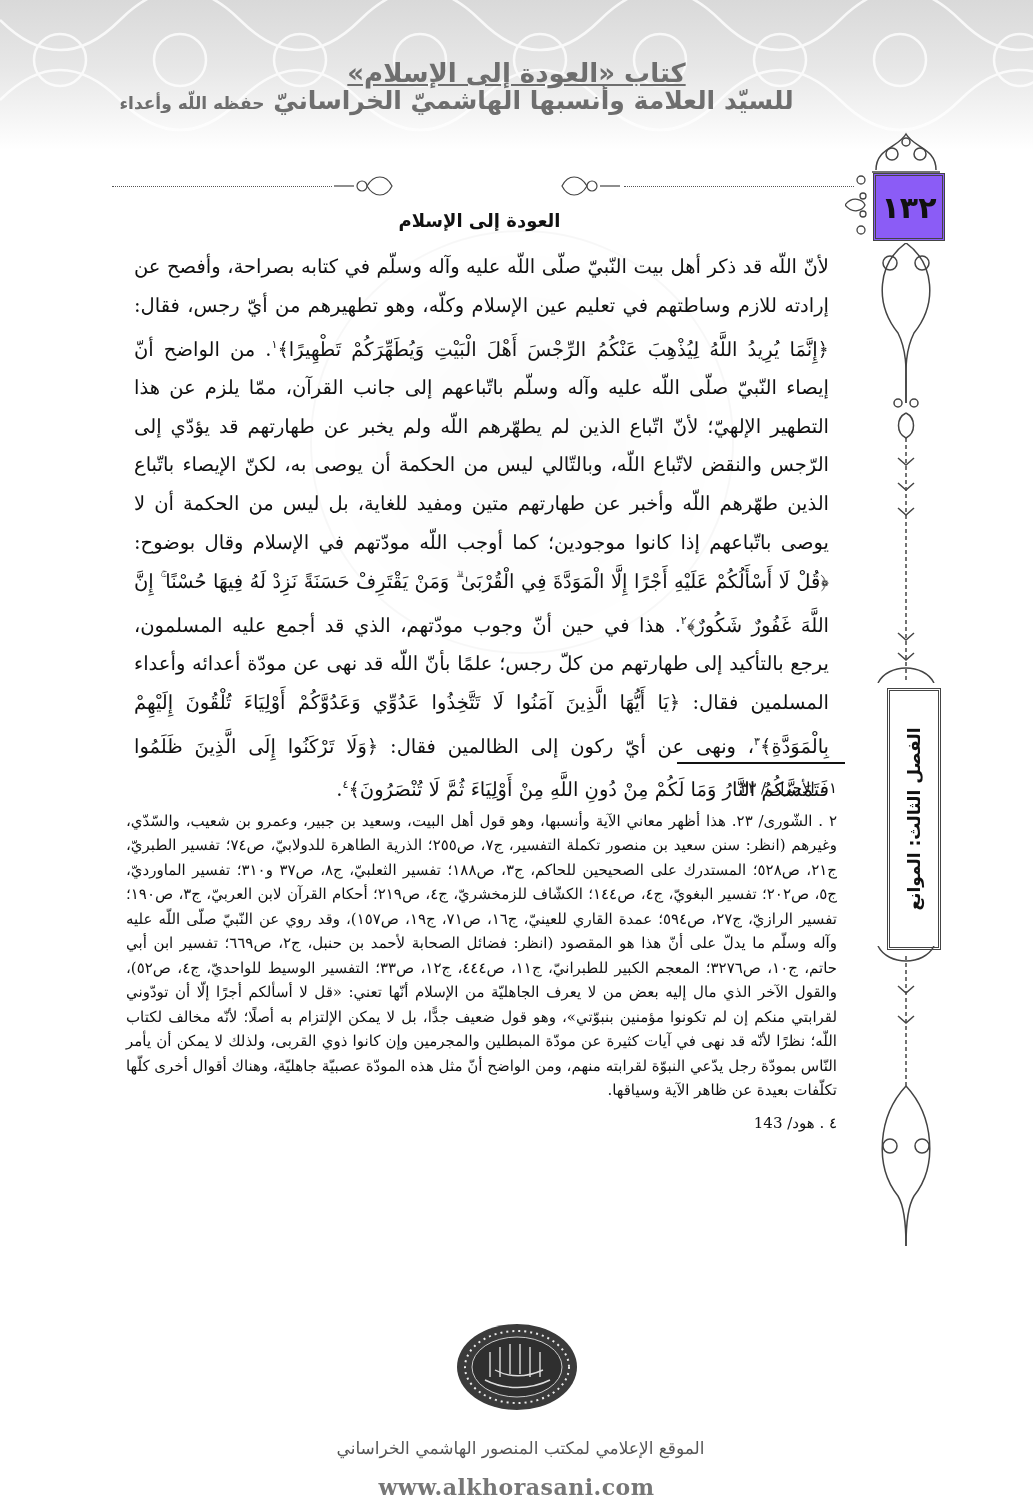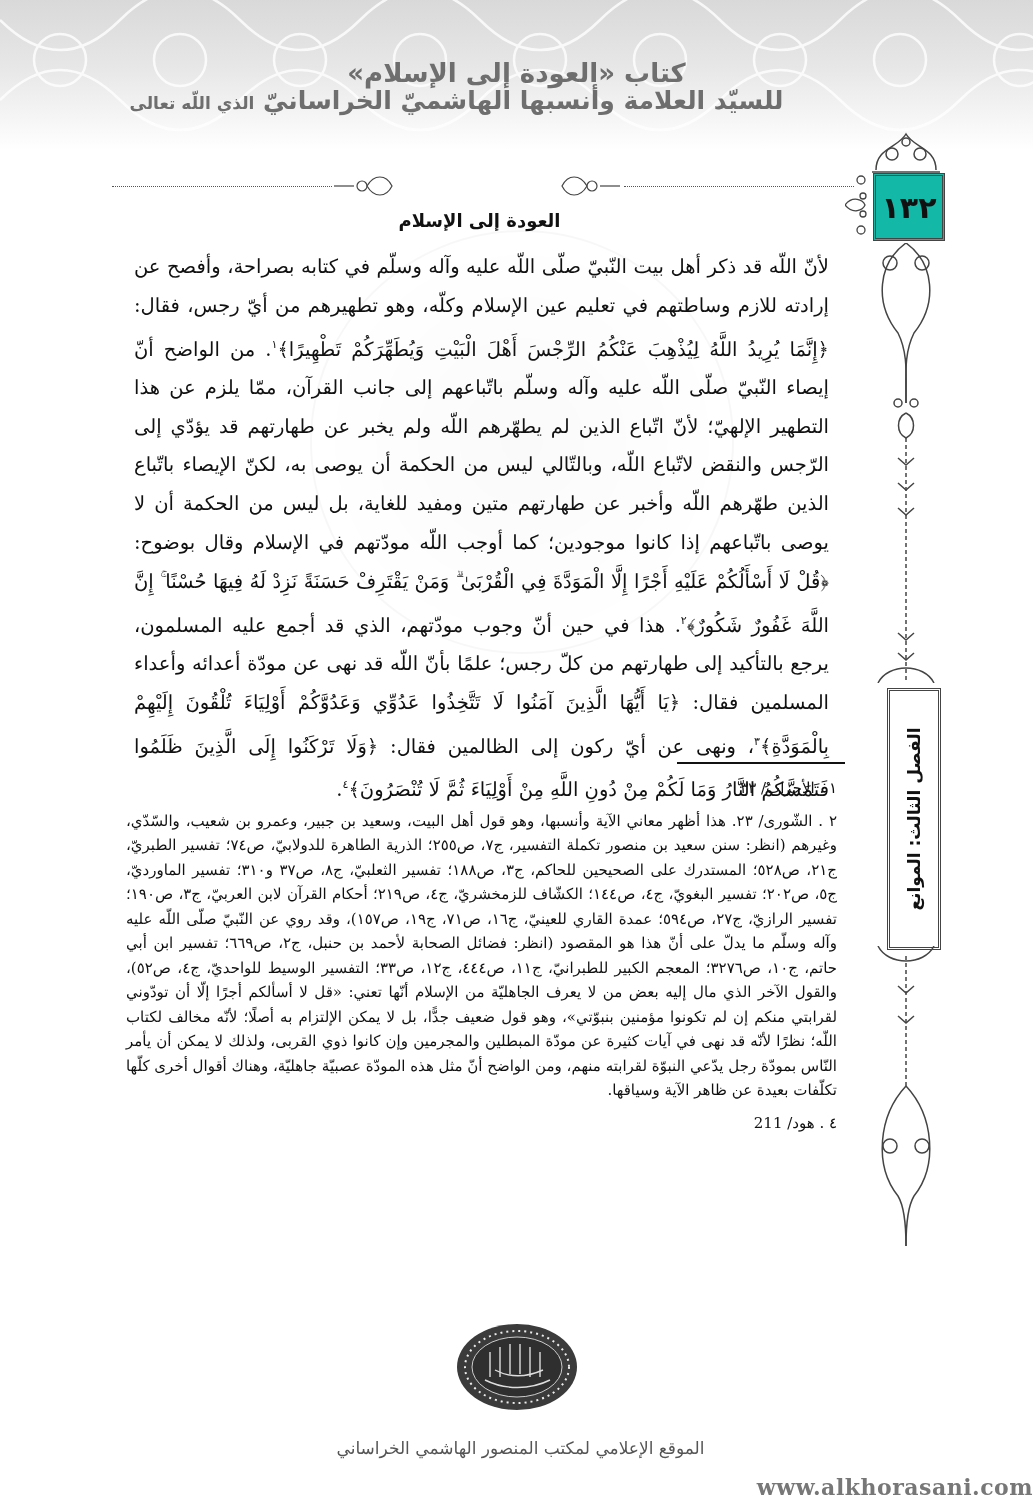--- a/index.html
+++ b/index.html
@@ -2,49 +2,49 @@
 <html><head>
 <meta charset="utf-8">
 <style>
   html,body{margin:0;padding:0;}
   body{width:1033px;height:1506px;position:relative;background:#ffffff;overflow:hidden;font-family:"DejaVu Serif",serif;}
   .header-band{position:absolute;left:0;top:0;width:1033px;height:150px;
     background:linear-gradient(180deg,#d9d9d9 0%,#e7e7e7 45%,#f6f6f6 80%,#ffffff 100%);}
   .header-band svg{position:absolute;left:0;top:0;}
   .book-title{position:absolute;left:0;width:1033px;text-align:center;direction:rtl;
     font-family:"DejaVu Sans",sans-serif;font-weight:bold;color:#6e6e6e;}
-  .book-title.l1{top:58px;font-size:26px;}
+  .book-title.l1{top:58px;font-size:26px;text-decoration:underline;}
   .book-title.l2{top:86px;font-size:25px;left:-60px;}
   .book-title .small{font-size:17px;}
   .section-header{position:absolute;top:168px;left:112px;width:735px;height:36px;}
   .section-header .dots{position:absolute;top:18px;height:0;border-top:1px dotted #555;}
   .section-header .title{position:absolute;left:0;right:0;top:6px;text-align:center;direction:rtl;
     font-family:"DejaVu Sans",sans-serif;font-weight:bold;font-size:18px;color:#111;margin-top:36px;}
   .orn{position:absolute;top:4px;width:60px;height:28px;}
   .page-num-box{position:absolute;left:873px;top:173px;width:66px;height:62px;border:3px double #444;
-    background:#14b8a6;display:flex;align-items:center;justify-content:center;
+    background:#8b5cf6;display:flex;align-items:center;justify-content:center;
     font-family:"DejaVu Sans",sans-serif;font-weight:bold;font-size:30px;color:#111;}
   .chapter-box{position:absolute;left:887px;top:688px;width:48px;height:256px;border:3px double #444;background:#fff;}
   .chapter-box span{position:absolute;left:50%;top:50%;transform:translate(-50%,-50%) rotate(-90deg);
     white-space:nowrap;direction:rtl;font-family:"DejaVu Sans",sans-serif;font-weight:bold;font-size:17px;color:#111;}
   .side-orn{position:absolute;}
   .body-text{position:absolute;left:118px;top:232px;width:727px;direction:rtl;text-align:justify;
     text-align-last:right;font-family:"DejaVu Serif",serif;font-size:19.5px;line-height:38.8px;color:#111;}
   .body-text p{margin:16px;}
   .quran{font-family:"DejaVu Serif",serif;}
   .rule{position:absolute;left:677px;top:762px;width:168px;height:0;border-top:2px solid #111;}
   .footnotes{position:absolute;left:118px;top:768px;width:727px;direction:rtl;text-align:justify;
     font-family:"DejaVu Serif",serif;font-size:15px;line-height:24.5px;color:#111;}
   .footnotes p{margin:8px;}
   .watermark{position:absolute;left:310px;top:230px;width:420px;height:420px;border-radius:50%;
     border:2px solid rgba(0,0,0,0.03);background:radial-gradient(circle,rgba(0,0,0,0.02) 0%,rgba(0,0,0,0) 70%);}
   .seal{position:absolute;left:455px;top:1322px;width:125px;height:90px;}
   .seal-caption{position:absolute;left:4px;width:1033px;top:1438px;text-align:center;direction:rtl;
     font-family:"DejaVu Serif",serif;font-size:17px;color:#555;}
-  .site-url{position:absolute;left:0;width:1033px;top:1474px;text-align:right;
+  .site-url{position:absolute;left:0;width:1033px;top:1474px;text-align:center;
     font-family:"DejaVu Serif",serif;font-weight:bold;font-size:22px;color:#777;letter-spacing:0.5px;}
 </style>
 </head>
 <body>
 
 <div class="header-band">
   <svg width="1033" height="150">
     <g fill="none" stroke="#ffffff" stroke-width="2.5" opacity="0.8">
       <path d="M0 20 Q60 80 120 20 T240 20 T360 20 T480 20 T600 20 T720 20 T840 20 T960 20 T1080 20"></path>
       <path d="M0 100 Q60 40 120 100 T240 100 T360 100 T480 100 T600 100 T720 100 T840 100 T960 100 T1080 100"></path>
@@ -56,21 +56,21 @@
         <circle cx="660" cy="60" r="26"></circle>
       <circle cx="780" cy="60" r="26"></circle>
         <circle cx="900" cy="60" r="26"></circle>
         <circle cx="1020" cy="60" r="26"></circle>
     </g>
   </svg>
 </div>
 <div class="book-title l1">كتاب «العودة إلى الإسلام»</div>
 <div class="book-title l2">
   <span>للسيّد العلامة وأنسبها الهاشميّ الخراسانيّ</span>
-  <span class="small">الذي اللّه تعالى</span>
+  <span class="small">حفظه اللّه وأعداء</span>
 </div>
 
 <div class="section-header">
   <div class="dots" style="left:0;width:220px;"></div>
   <svg class="orn" style="left:222px;" viewBox="0 0 60 28">
     <g fill="none" stroke="#444" stroke-width="1.2">
       <path d="M0 14 H20"></path>
         <circle cx="28" cy="14" r="5"></circle>
         <path d="M33 14 C40 2 52 2 58 14 C52 26 40 26 33 14"></path>
     </g>
@@ -139,21 +139,21 @@
 
 <div class="body-text">
   <p id="para"><span>لأنّ اللّه قد ذكر أهل بيت النّبيّ صلّى اللّه عليه وآله وسلّم في كتابه بصراحة، وأفصح عن إرادته للازم وساطتهم في تعليم عين الإسلام وكلّه، وهو تطهيرهم من أيّ رجس، فقال: </span><span class="quran">﴿إِنَّمَا يُرِيدُ اللَّهُ لِيُذْهِبَ عَنْكُمُ الرِّجْسَ أَهْلَ الْبَيْتِ وَيُطَهِّرَكُمْ تَطْهِيرًا﴾</span><sup style="font-size: 11px;">١</sup><span>. من الواضح أنّ إيصاء النّبيّ صلّى اللّه عليه وآله وسلّم باتّباعهم إلى جانب القرآن، ممّا يلزم عن هذا التطهير الإلهيّ؛ لأنّ اتّباع الذين لم يطهّرهم اللّه ولم يخبر عن طهارتهم قد يؤدّي إلى الرّجس والنقض لاتّباع اللّه، وبالتّالي ليس من الحكمة أن يوصى به، لكنّ الإيصاء باتّباع الذين طهّرهم اللّه وأخبر عن طهارتهم متين ومفيد للغاية، بل ليس من الحكمة أن لا يوصى باتّباعهم إذا كانوا موجودين؛ كما أوجب اللّه مودّتهم في الإسلام وقال بوضوح: </span><span class="quran">﴿قُلْ لَا أَسْأَلُكُمْ عَلَيْهِ أَجْرًا إِلَّا الْمَوَدَّةَ فِي الْقُرْبَىٰ ۗ وَمَنْ يَقْتَرِفْ حَسَنَةً نَزِدْ لَهُ فِيهَا حُسْنًا ۚ إِنَّ اللَّهَ غَفُورٌ شَكُورٌ﴾</span><sup style="font-size: 11px;">٢</sup><span>. هذا في حين أنّ وجوب مودّتهم، الذي قد أجمع عليه المسلمون، يرجع بالتأكيد إلى طهارتهم من كلّ رجس؛ علمًا بأنّ اللّه قد نهى عن مودّة أعدائه وأعداء المسلمين فقال: </span><span class="quran">﴿يَا أَيُّهَا الَّذِينَ آمَنُوا لَا تَتَّخِذُوا عَدُوِّي وَعَدُوَّكُمْ أَوْلِيَاءَ تُلْقُونَ إِلَيْهِمْ بِالْمَوَدَّةِ﴾</span><sup style="font-size: 11px;">٣</sup><span>، ونهى عن أيّ ركون إلى الظالمين فقال: </span><span class="quran">﴿وَلَا تَرْكَنُوا إِلَى الَّذِينَ ظَلَمُوا فَتَمَسَّكُمُ النَّارُ وَمَا لَكُمْ مِنْ دُونِ اللَّهِ مِنْ أَوْلِيَاءَ ثُمَّ لَا تُنْصَرُونَ﴾</span><sup style="font-size: 11px;">٤</sup><span>.</span></p>
 </div>
 
 <div class="rule"></div>
 
 <div class="footnotes">
   <p>١ . الأحزاب/ ٣٣</p>
   <p>٢ . الشّورى/ ٢٣. هذا أظهر معاني الآية وأنسبها، وهو قول أهل البيت، وسعيد بن جبير، وعمرو بن شعيب، والسّدّي، وغيرهم (انظر: سنن سعيد بن منصور تكملة التفسير، ج٧، ص٢٥٥؛ الذرية الطاهرة للدولابيّ، ص٧٤؛ تفسير الطبريّ، ج٢١، ص٥٢٨؛ المستدرك على الصحيحين للحاكم، ج٣، ص١٨٨؛ تفسير الثعلبيّ، ج٨، ص٣٧ و٣١٠؛ تفسير الماورديّ، ج٥، ص٢٠٢؛ تفسير البغويّ، ج٤، ص١٤٤؛ الكشّاف للزمخشريّ، ج٤، ص٢١٩؛ أحكام القرآن لابن العربيّ، ج٣، ص١٩٠؛ تفسير الرازيّ، ج٢٧، ص٥٩٤؛ عمدة القاري للعينيّ، ج١٦، ص٧١، ج١٩، ص١٥٧)، وقد روي عن النّبيّ صلّى اللّه عليه وآله وسلّم ما يدلّ على أنّ هذا هو المقصود (انظر: فضائل الصحابة لأحمد بن حنبل، ج٢، ص٦٦٩؛ تفسير ابن أبي حاتم، ج١٠، ص٣٢٧٦؛ المعجم الكبير للطبرانيّ، ج١١، ص٤٤٤، ج١٢، ص٣٣؛ التفسير الوسيط للواحديّ، ج٤، ص٥٢)، والقول الآخر الذي مال إليه بعض من لا يعرف الجاهليّة من الإسلام أنّها تعني: «قل لا أسألكم أجرًا إلّا أن تودّوني لقرابتي منكم إن لم تكونوا مؤمنين بنبوّتي»، وهو قول ضعيف جدًّا، بل لا يمكن الإلتزام به أصلًا؛ لأنّه مخالف لكتاب اللّه؛ نظرًا لأنّه قد نهى في آيات كثيرة عن مودّة المبطلين والمجرمين وإن كانوا ذوي القربى، ولذلك لا يمكن أن يأمر النّاس بمودّة رجل يدّعي النبوّة لقرابته منهم، ومن الواضح أنّ مثل هذه المودّة عصبيّة جاهليّة، وهناك أقوال أخرى كلّها تكلّفات بعيدة عن ظاهر الآية وسياقها.</p>
-  <p>٤ . هود/ 211</p>
+  <p>٤ . هود/ 143</p>
 </div>
 
 <svg class="seal" viewBox="0 0 125 90">
   <ellipse cx="62" cy="45" rx="60" ry="43" fill="#3b3b3b"></ellipse>
   <ellipse cx="62" cy="45" rx="52" ry="36" fill="none" stroke="#eee" stroke-width="2" stroke-dasharray="2 4"></ellipse>
   <ellipse cx="62" cy="45" rx="45" ry="30" fill="#2f2f2f" stroke="#ccc" stroke-width="1"></ellipse>
   <g stroke="#ddd" stroke-width="1.4" fill="none">
     <path d="M35 30 V55 M45 25 V55 M55 22 V52 M65 22 V52 M75 25 V55 M85 30 V55"></path>
     <path d="M30 58 C50 68 75 68 95 58"></path>
       <path d="M40 48 C55 56 70 56 88 48"></path>

